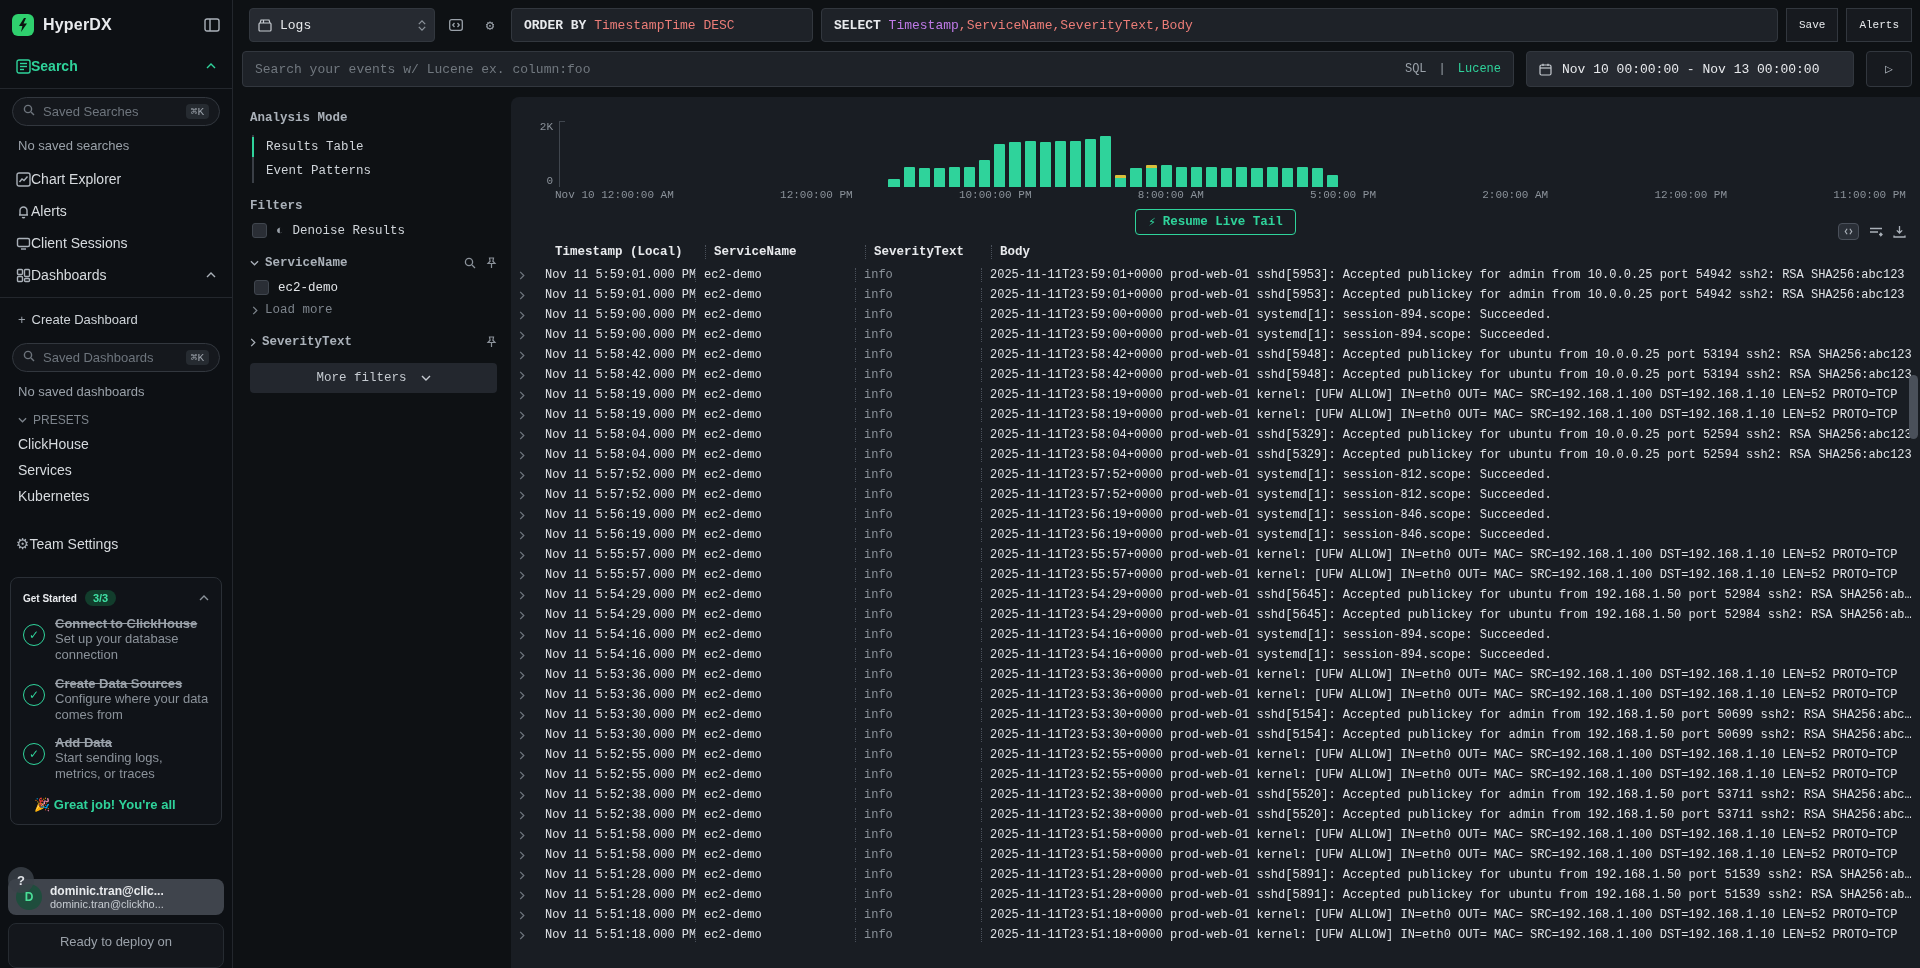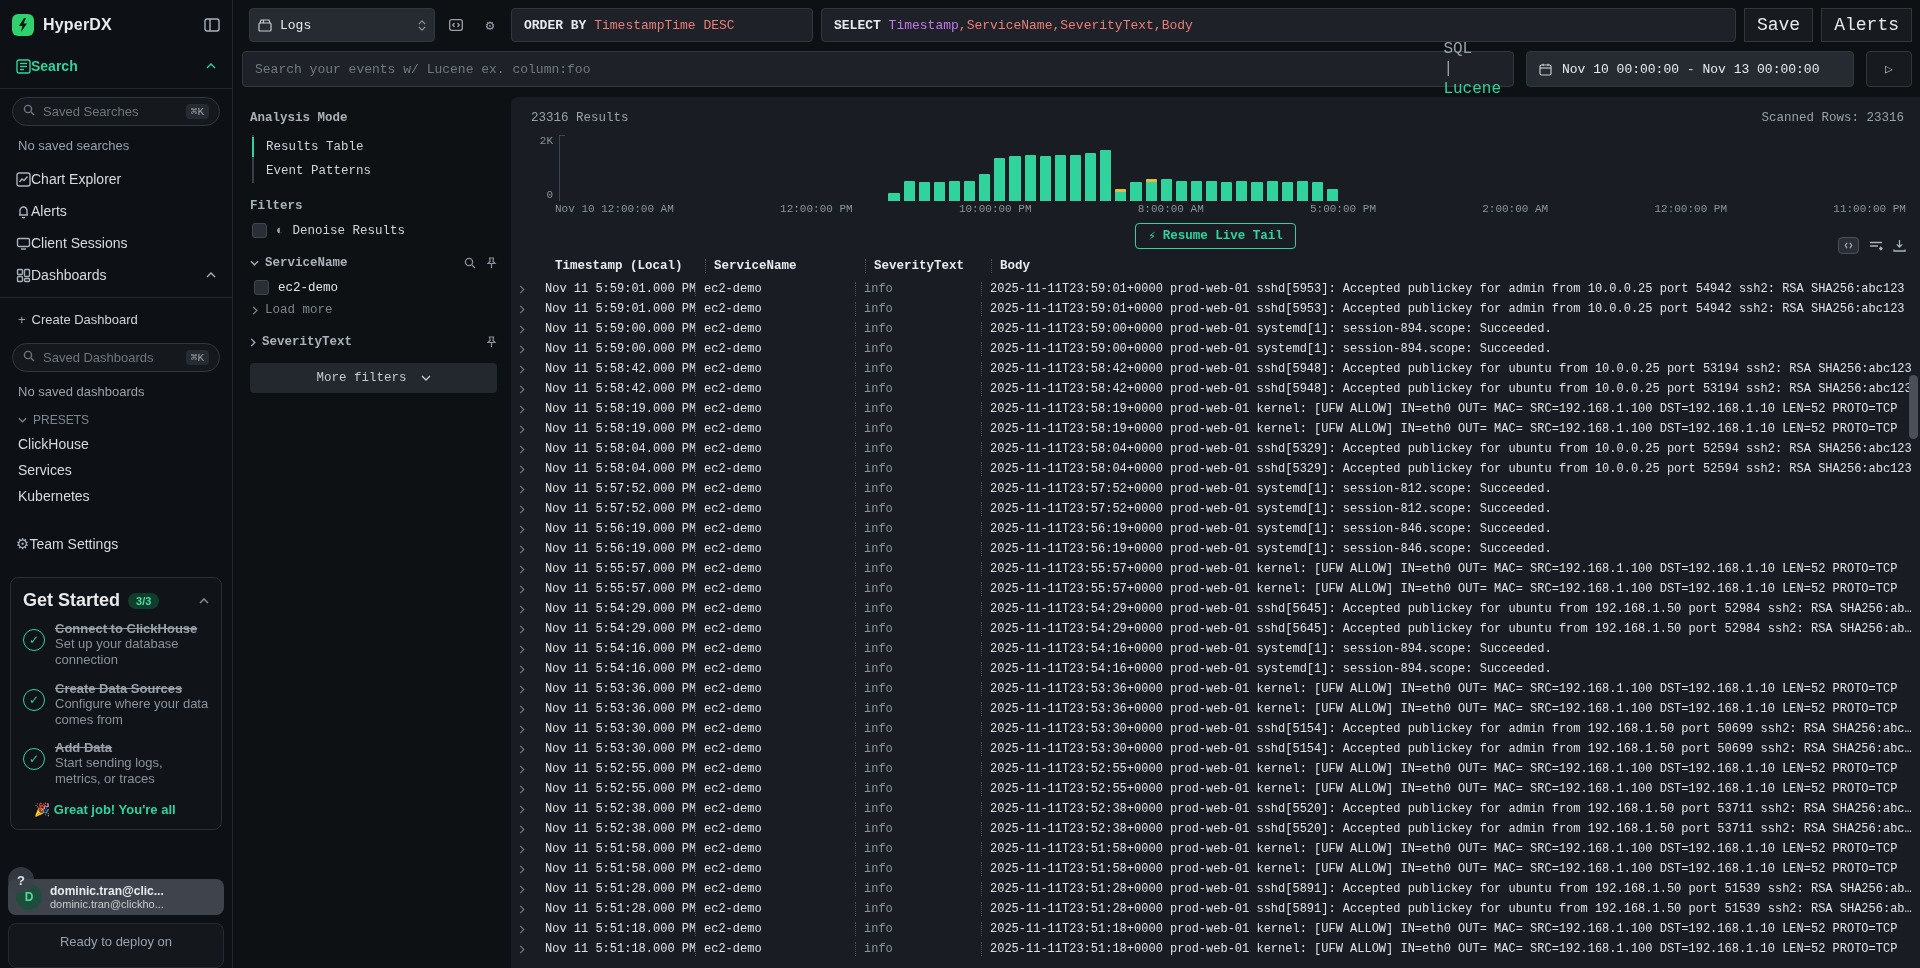--- a/index.html
+++ b/index.html
@@ -32,21 +32,21 @@
     border-radius:16px;padding:6px 10px;margin:8px 2px;color:#6e757d;font-size:13px;}
   .pill-search .kbd{margin-left:auto;background:#262b31;border-radius:4px;padding:1px 5px;font-size:11px;color:#9aa1a9;}
   .side-note{color:#9aa1a9;font-size:13px;padding:4px 8px 10px 8px;}
   .indent{padding-left:14px;}
   .create-dash{display:flex;align-items:center;gap:6px;color:#cfd4d9;font-size:13px;padding:8px 8px;}
   .presets-h{display:flex;align-items:center;gap:6px;color:#7d848c;font-size:12px;padding:4px 8px;}
   .preset{color:#d7dbdf;font-size:14px;padding:5px 8px;cursor:pointer;}
   .team-row{margin-top:18px;}
   .gs-card{border:1px solid #2a2f36;border-radius:8px;margin:16px 0 0 0;padding:12px;background:#101318;}
   .gs-head{display:flex;align-items:center;gap:8px;margin-bottom:10px;}
-  .gs-title{font-weight:bold;font-size:18px;}
+  .gs-title{font-weight:bold;font-size:10px;}
   .gs-badge{background:#123d2c;color:#3fe0a4;font-size:11px;font-weight:bold;border-radius:10px;padding:2px 8px;}
   .gs-head .chev{margin-left:auto;color:#8b929a;}
   .gs-item{display:flex;gap:10px;margin-bottom:12px;}
   .gs-check{width:22px;height:22px;border:1.5px solid var(--green);border-radius:50%;flex-shrink:0;
     display:flex;align-items:center;justify-content:center;color:var(--green);font-size:12px;margin-top:8px;}
   .gs-item-title{color:#9aa1a9;font-size:13px;font-weight:bold;text-decoration:line-through;}
   .gs-item-desc{color:#8b929a;font-size:13px;line-height:1.25;}
   .gs-congrats{color:var(--green);font-weight:bold;font-size:13px;padding:2px 0 0 2px;white-space:nowrap;overflow:hidden;margin-left:9px;}
   .side-bottom{position:absolute;left:0;right:0;bottom:0;padding:0 8px 0 8px;}
   .help-fab{position:absolute;top:-12px;left:8px;width:26px;height:26px;border-radius:50%;background:#3c424acc;
@@ -60,25 +60,25 @@
   
   .row1{display:flex;align-items:stretch;gap:8px;height:34px;margin-right:8px;}
   .src-select{width:186px;display:flex;align-items:center;gap:8px;background:var(--input2);border:1px solid var(--border);
     border-radius:4px;padding:0 8px;font-size:13px;}
   .src-select .updown{margin-left:auto;color:#8b929a;display:flex;flex-direction:column;gap:1px;}
   .iconbtn{width:26px;align-self:center;height:26px;display:flex;align-items:center;justify-content:center;color:#9aa1a9;border-radius:4px;font-size:14px;}
   .code-box{flex:1;display:flex;align-items:center;background:var(--input);border:1px solid var(--border);border-radius:4px;padding:0 12px;font-size:13px;min-width:0;overflow:hidden;white-space:nowrap;}
   .kw{color:#e8eaed;font-weight:bold;}
   .orderby{flex:none;width:302px;}
   .btn{display:flex;align-items:center;justify-content:center;background:#171a1f;border:1px solid var(--border);
-    border-radius:0;padding:0 12px;font-size:18px;color:var(--text);}
+    border-radius:0;padding:0 12px;font-size:11px;color:var(--text);}
   .row2{display:flex;align-items:stretch;gap:12px;height:36px;margin:9px 8px 10px -7px;}
   .lucene-input{flex:1;display:flex;align-items:center;background:var(--input);border:1px solid var(--border);
     border-radius:4px;padding:0 12px;font-size:13px;color:#71787f;min-width:0;}
-  .lang-toggle{margin-left:auto;display:flex;gap:2px;font-size:16px;color:#9aa1a9;flex-direction:column;}
+  .lang-toggle{margin-left:auto;display:flex;gap:12px;font-size:12px;color:#9aa1a9;}
   .lang-toggle .lucene{color:var(--green);}
   .daterange{width:328px;display:flex;align-items:center;gap:10px;background:var(--input2);border:1px solid var(--border);
     border-radius:4px;padding:0 12px;font-size:13px;}
   .play-btn{width:46px;display:flex;align-items:center;justify-content:center;background:#171a1f;
     border:1px solid var(--border);border-radius:4px;color:#aab1b9;font-size:13px;}
   
   .workspace{flex:1;display:flex;min-height:0;}
   .filters-col{width:262px;flex-shrink:0;padding:12px 14px 0 1px;font-size:12.5px;}
   .f-label{color:#aab1b9;font-weight:bold;margin:2px 0 10px 0;}
   .mode-list{border-left:2px solid #3a3f46;margin:0 0 16px 2px;}
@@ -421,24 +421,20 @@
           <span>More filters</span>
           <span>
               <svg width="10" height="6" viewBox="0 0 10 6" fill="none" stroke="currentColor" stroke-width="1.4">
                 <path d="M1 1 L5 5 L9 1"></path>
               </svg>
             </span>
         </div>
       </div>
 
       <div class="main-card mono">
-        <div class="res-row">
-          <span>23316 Results</span>
-          <span class="scanned">Scanned Rows: 23316</span>
-        </div>
 
         <div class="chart">
           <div class="y-axis">
             <span>2K</span>
             <span>0</span>
           </div>
           <div class="plot">
             <div class="bars">
                 <div class="bar" style="height: 13%;"></div>
                 <div class="bar" style="height: 33%;"></div>

